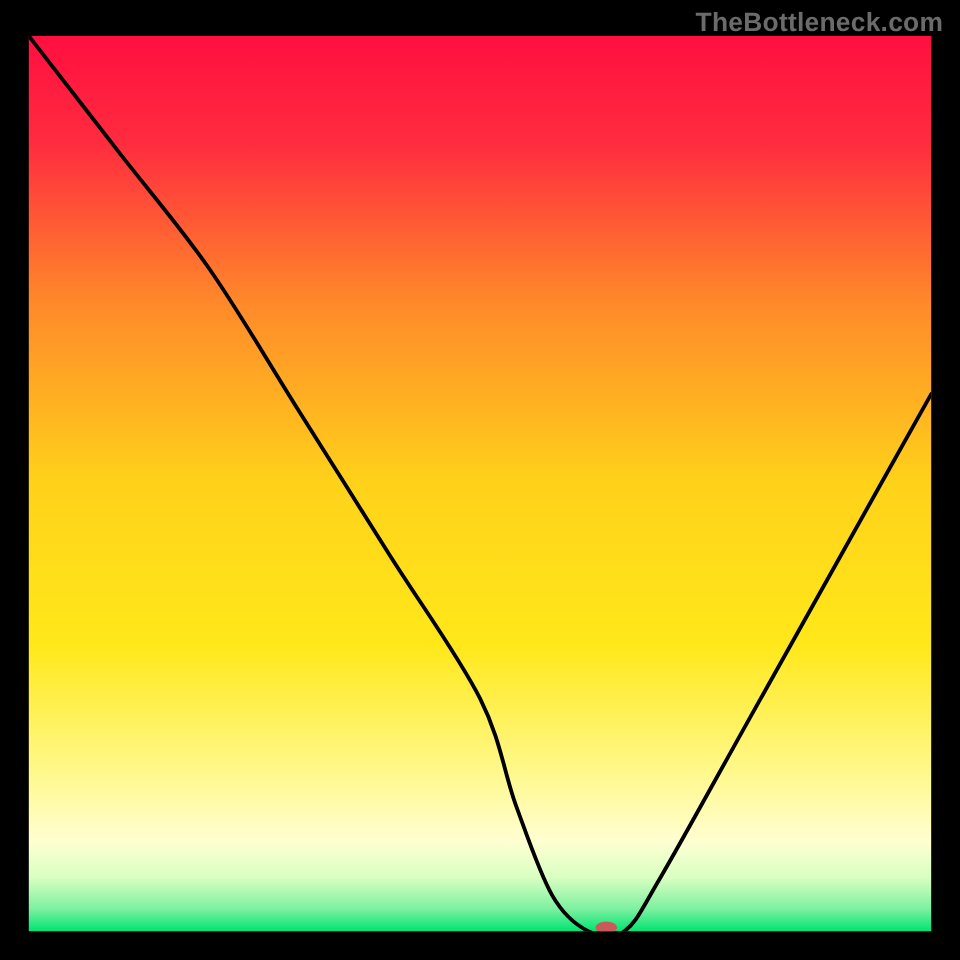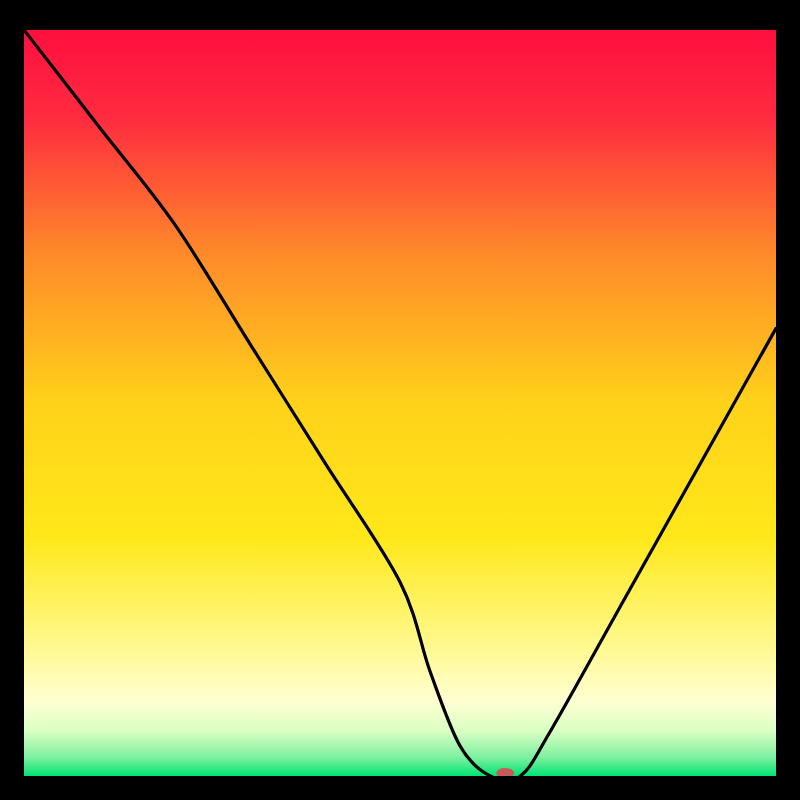--- a/index.html
+++ b/index.html
@@ -51,13 +51,14 @@
         <rect id="plot-clip-rect" x="24" y="30" width="752" height="746"></rect>
       </clipPath>
     </defs>
 
     <rect id="plot-bg" fill="url(#bg-grad)" x="24" y="30" width="752" height="746"></rect>
     <g id="plot-group" clip-path="url(#plot-clip)">
       <path id="curve" fill="none" stroke="#000" stroke-width="3.2" stroke-linejoin="round" stroke-linecap="round" d="M 24 30 C 36.53333333333333 46.163333333333334 74.13333333333334 94.65333333333334 99.2 126.98 C 124.26666666666667 159.30666666666667 149.33333333333334 187.90333333333334 174.4 223.96 C 199.46666666666667 260.01666666666665 224.53333333333333 303.53333333333336 249.6 343.32000000000005 C 274.6666666666667 383.10666666666674 299.73333333333335 422.89333333333343 324.8 462.68000000000006 C 349.8666666666667 502.4666666666667 382.4533333333333 547.2266666666667 400 582.04 C 417.5466666666667 616.8533333333332 420.0533333333334 644.2066666666666 430.08000000000004 671.56 C 440.1066666666667 698.9133333333333 450.1333333333333 728.7533333333333 460.15999999999997 746.16 C 470.1866666666666 763.5666666666666 480.2133333333333 771.0266666666666 490.24 776 C 500.2666666666667 780.9733333333334 510.2933333333334 783.46 520.32 776 C 530.3466666666667 768.54 532.8533333333334 761.08 550.4 731.24 C 567.9466666666666 701.4 600.5333333333333 641.72 625.6 596.96 C 650.6666666666667 552.2 675.7333333333333 507.44000000000005 700.8000000000001 462.68000000000006 C 725.8666666666668 417.9200000000001 763.4666666666667 350.78000000000003 776 328.40000000000003"></path>
       <ellipse id="marker" cx="505.28000000000003" cy="773" rx="9" ry="5" fill="#c85a5a"></ellipse>
     </g>
   </svg>
+  <div class="watermark">TheBottleneck.com</div>
 </div>
 
 </body></html>

